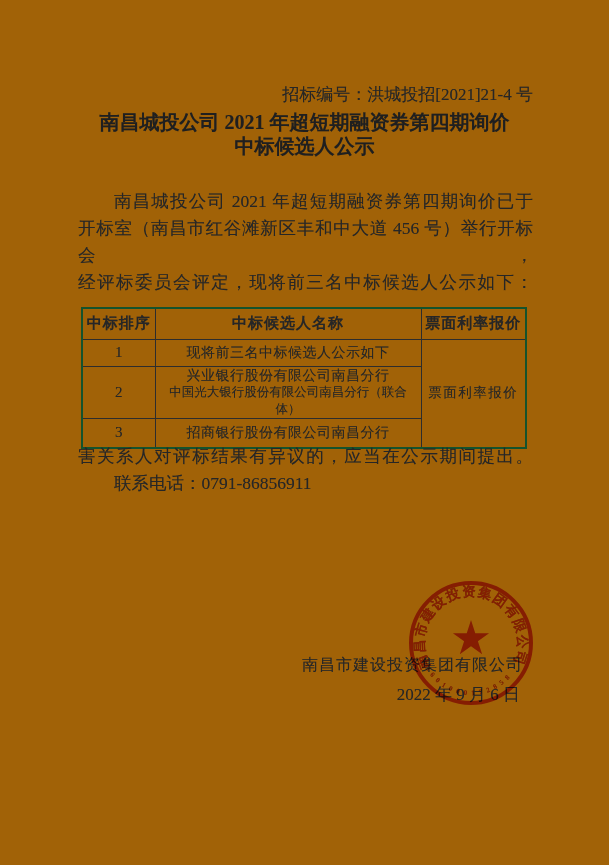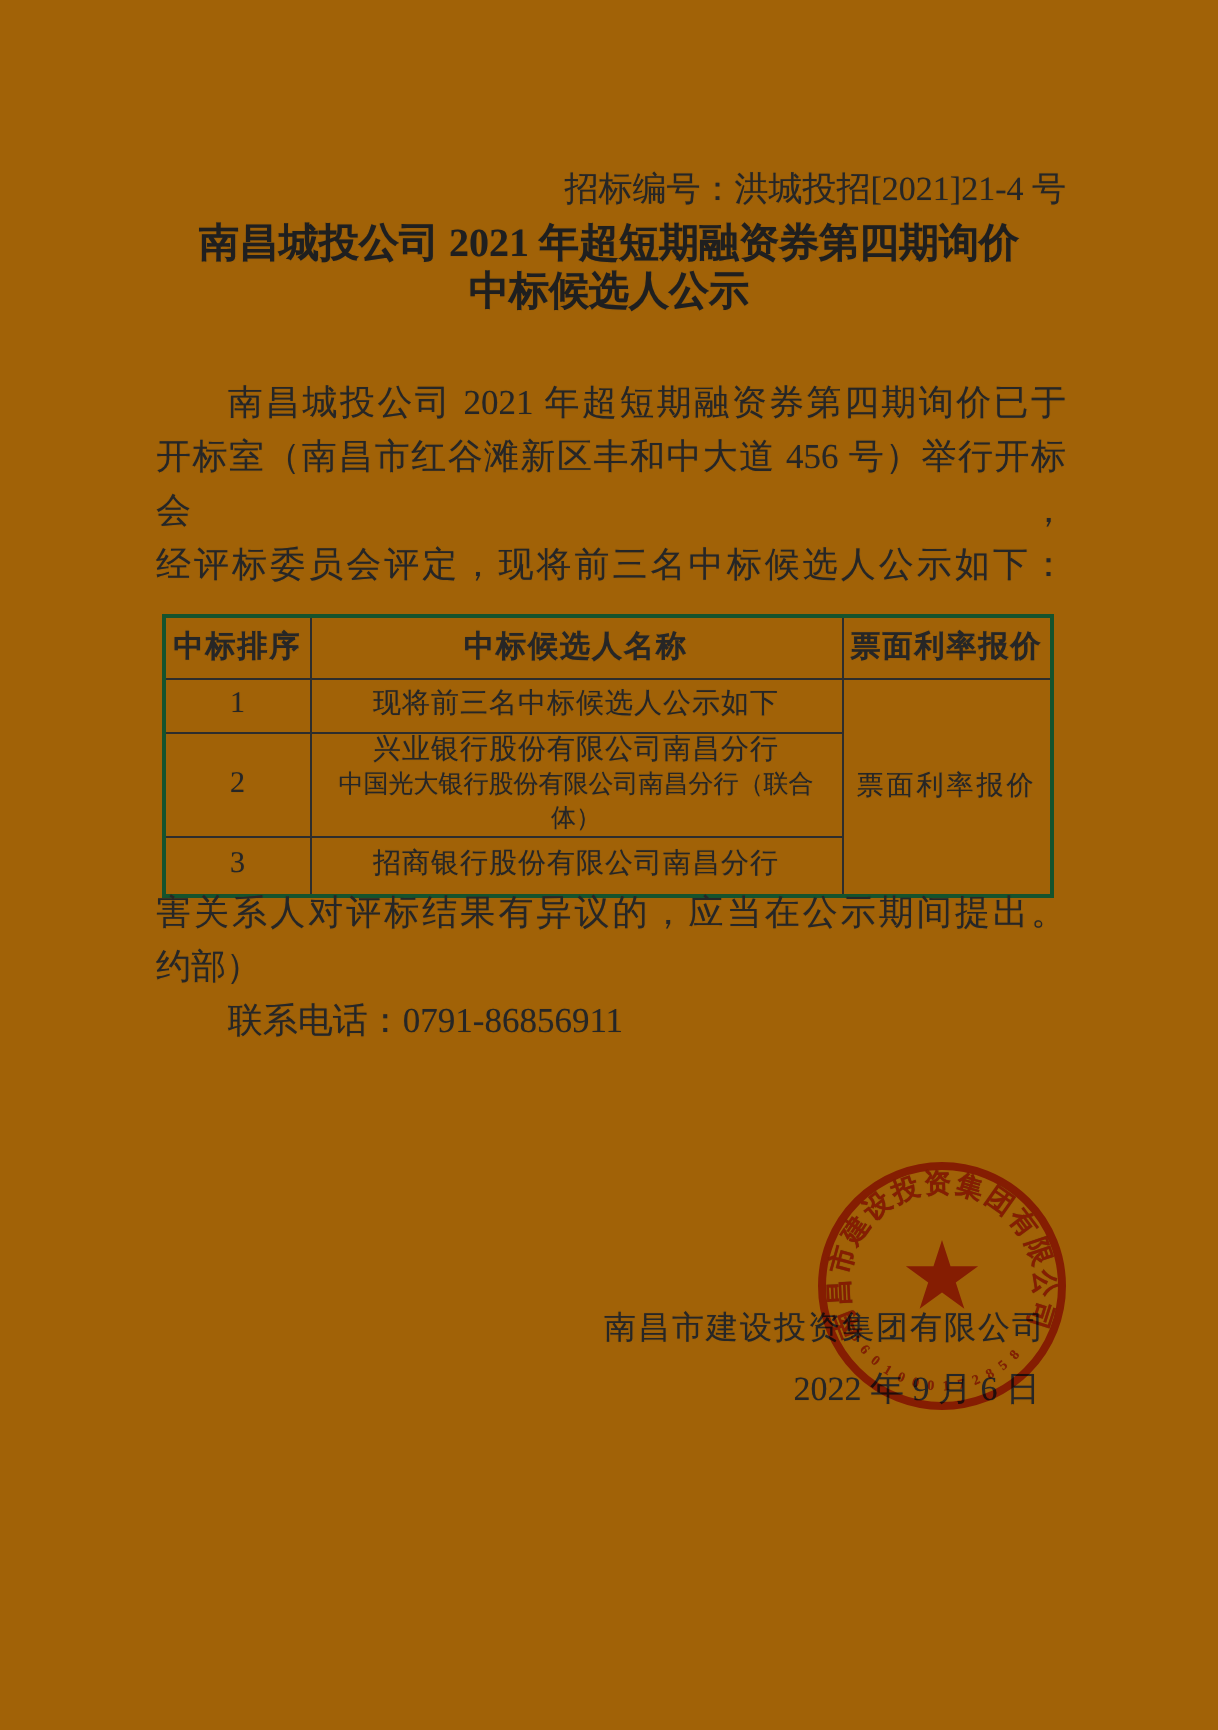--- a/index.html
+++ b/index.html
@@ -109,21 +109,20 @@
       </tr>
       <tr class="row-3">
         <td class="rank-cell">3</td>
         <td class="name-cell">招商银行股份有限公司南昌分行</td>
       </tr>
     </tbody>
   </table>
 
   <div class="notice">
     <div class="jline">害关系人对评标结果有异议的，应当在公示期间提出。</div>
-    <div>约部）</div>
     <div class="indent">联系电话：0791-86856911</div>
   </div>
 
   <div class="sig-company">南昌市建设投资集团有限公司</div>
   <div class="sig-date">2022 年 9 月 6 日</div>
 
   <svg class="seal" viewBox="0 0 132 132" xmlns="http://www.w3.org/2000/svg">
     <defs>
       <path id="sealTopArc" d="M 25.3,89.5 A 47 47 0 1 1 106.7,89.5" fill="none"></path>
       <path id="sealBottomArc" d="M 17.1,83.8 A 52 52 0 0 0 114.9,83.8" fill="none"></path>

